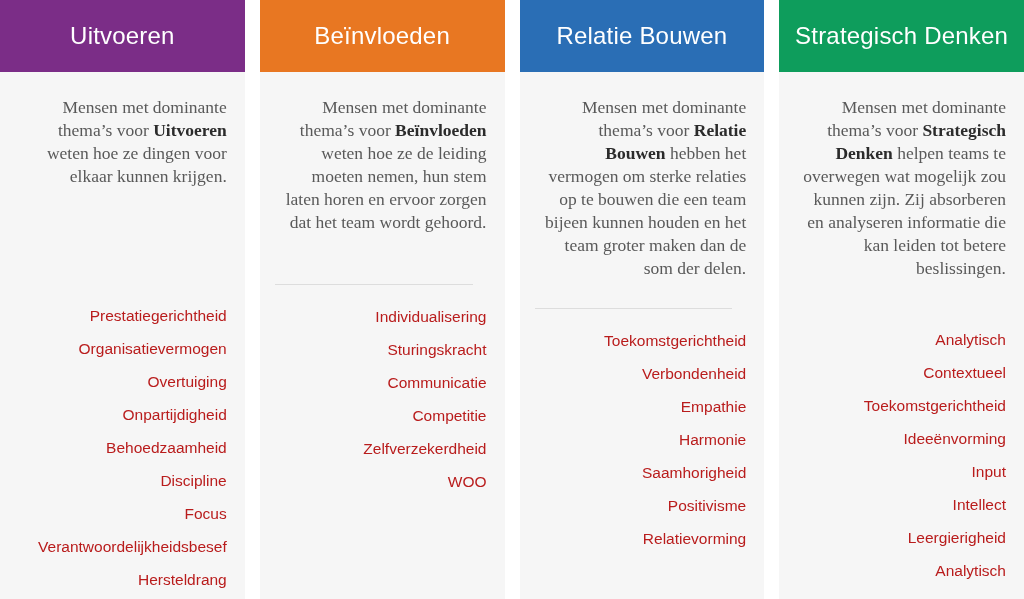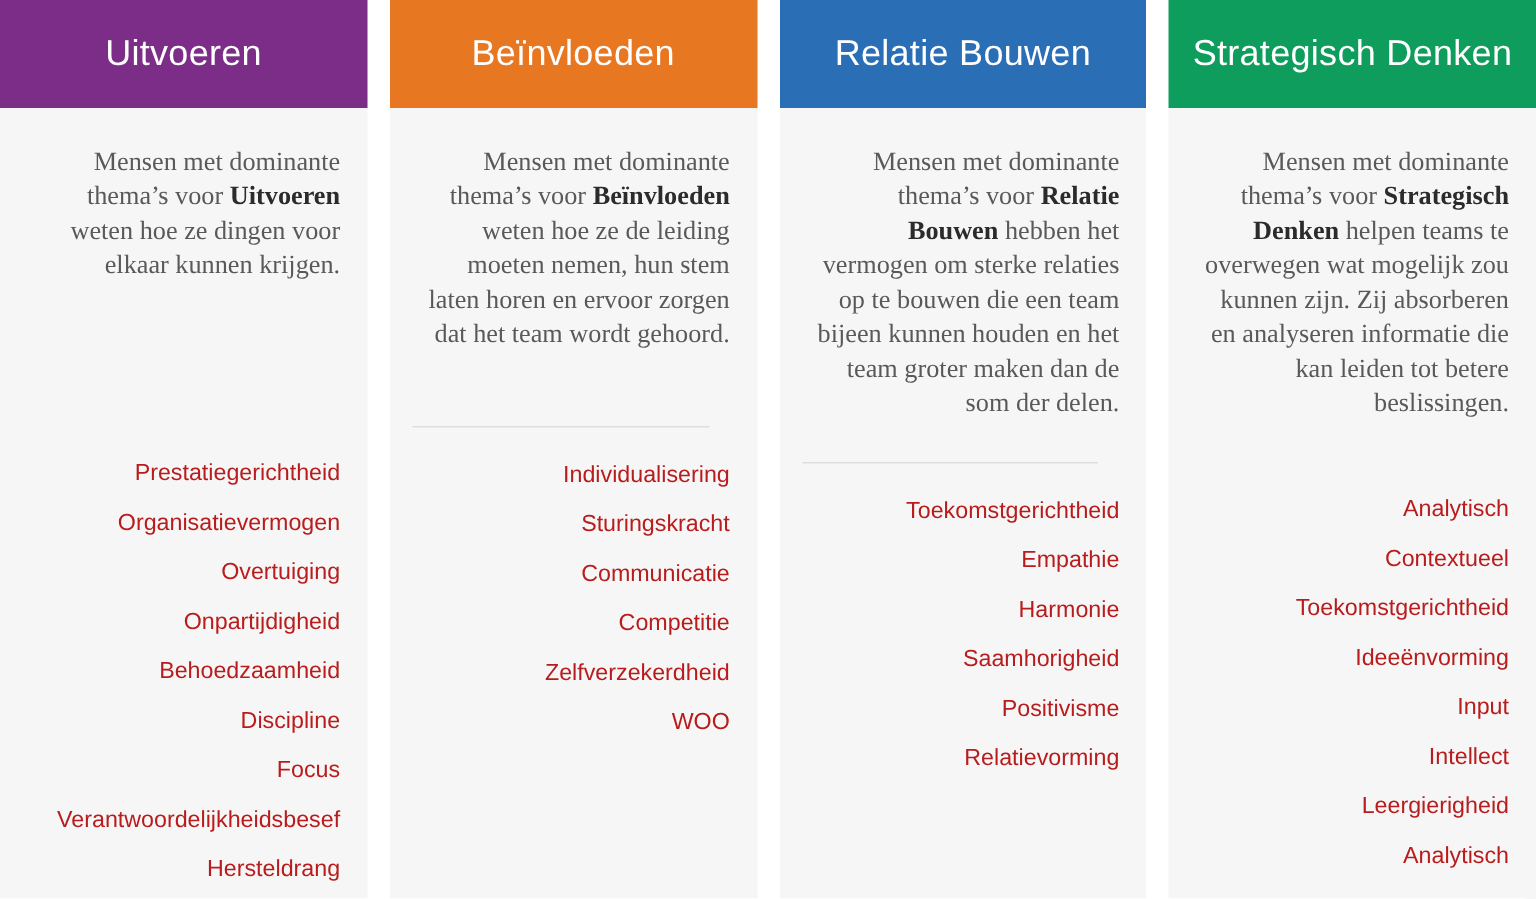--- a/index.html
+++ b/index.html
@@ -145,20 +145,21 @@
     <div class="column">
       <div class="col-header" style="background: rgb(42, 110, 181);">
         <div class="col-header-title">Relatie Bouwen</div>
       </div>
       <div class="col-body">
         <p class="col-desc"><span>Mensen met dominante thema’s voor </span><b>Relatie Bouwen</b><span> hebben het vermogen om sterke relaties op te bouwen die een team bijeen kunnen houden en het team groter maken dan de som der delen.</span></p>
         <div class="desc-spacer" style="height: 28px;"></div>
         <div class="divider"></div>
         <ul class="strengths">
           <li>Toekomstgerichtheid</li>
+          <li>Verbondenheid</li>
           <li>Empathie</li>
           <li>Harmonie</li>
           <li>Saamhorigheid</li>
           <li>Positivisme</li>
           <li>Relatievorming</li>
         </ul>
       </div>
     </div>
     <div class="column">
       <div class="col-header" style="background: rgb(14, 157, 92);">

